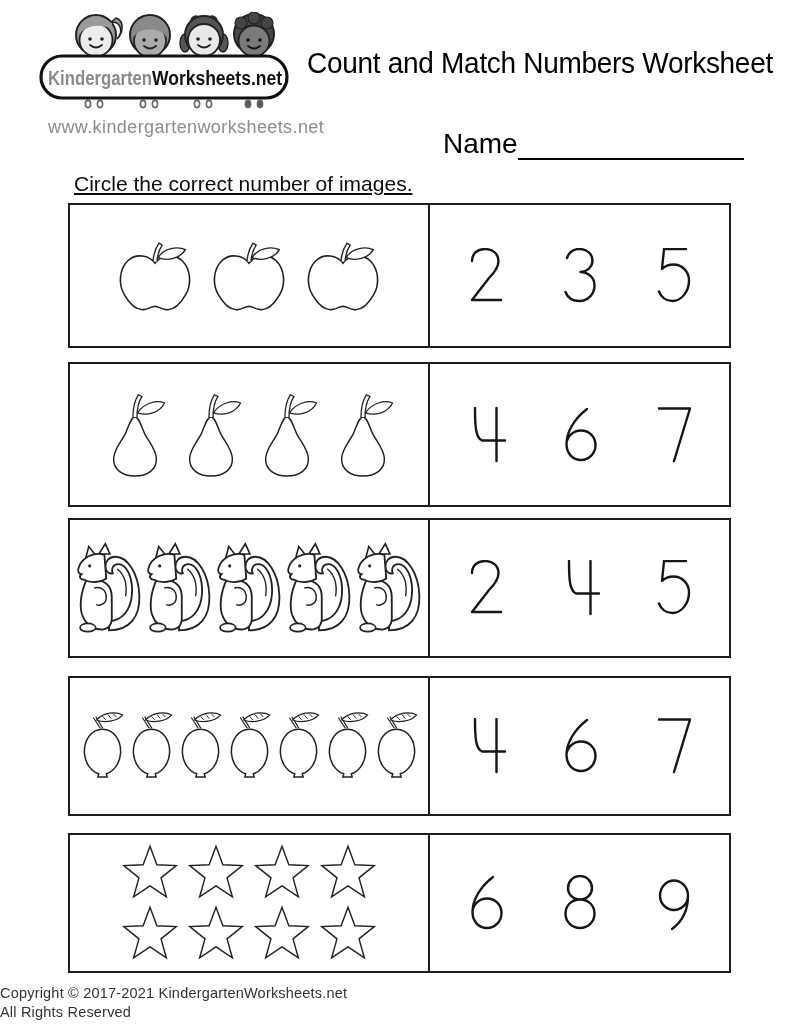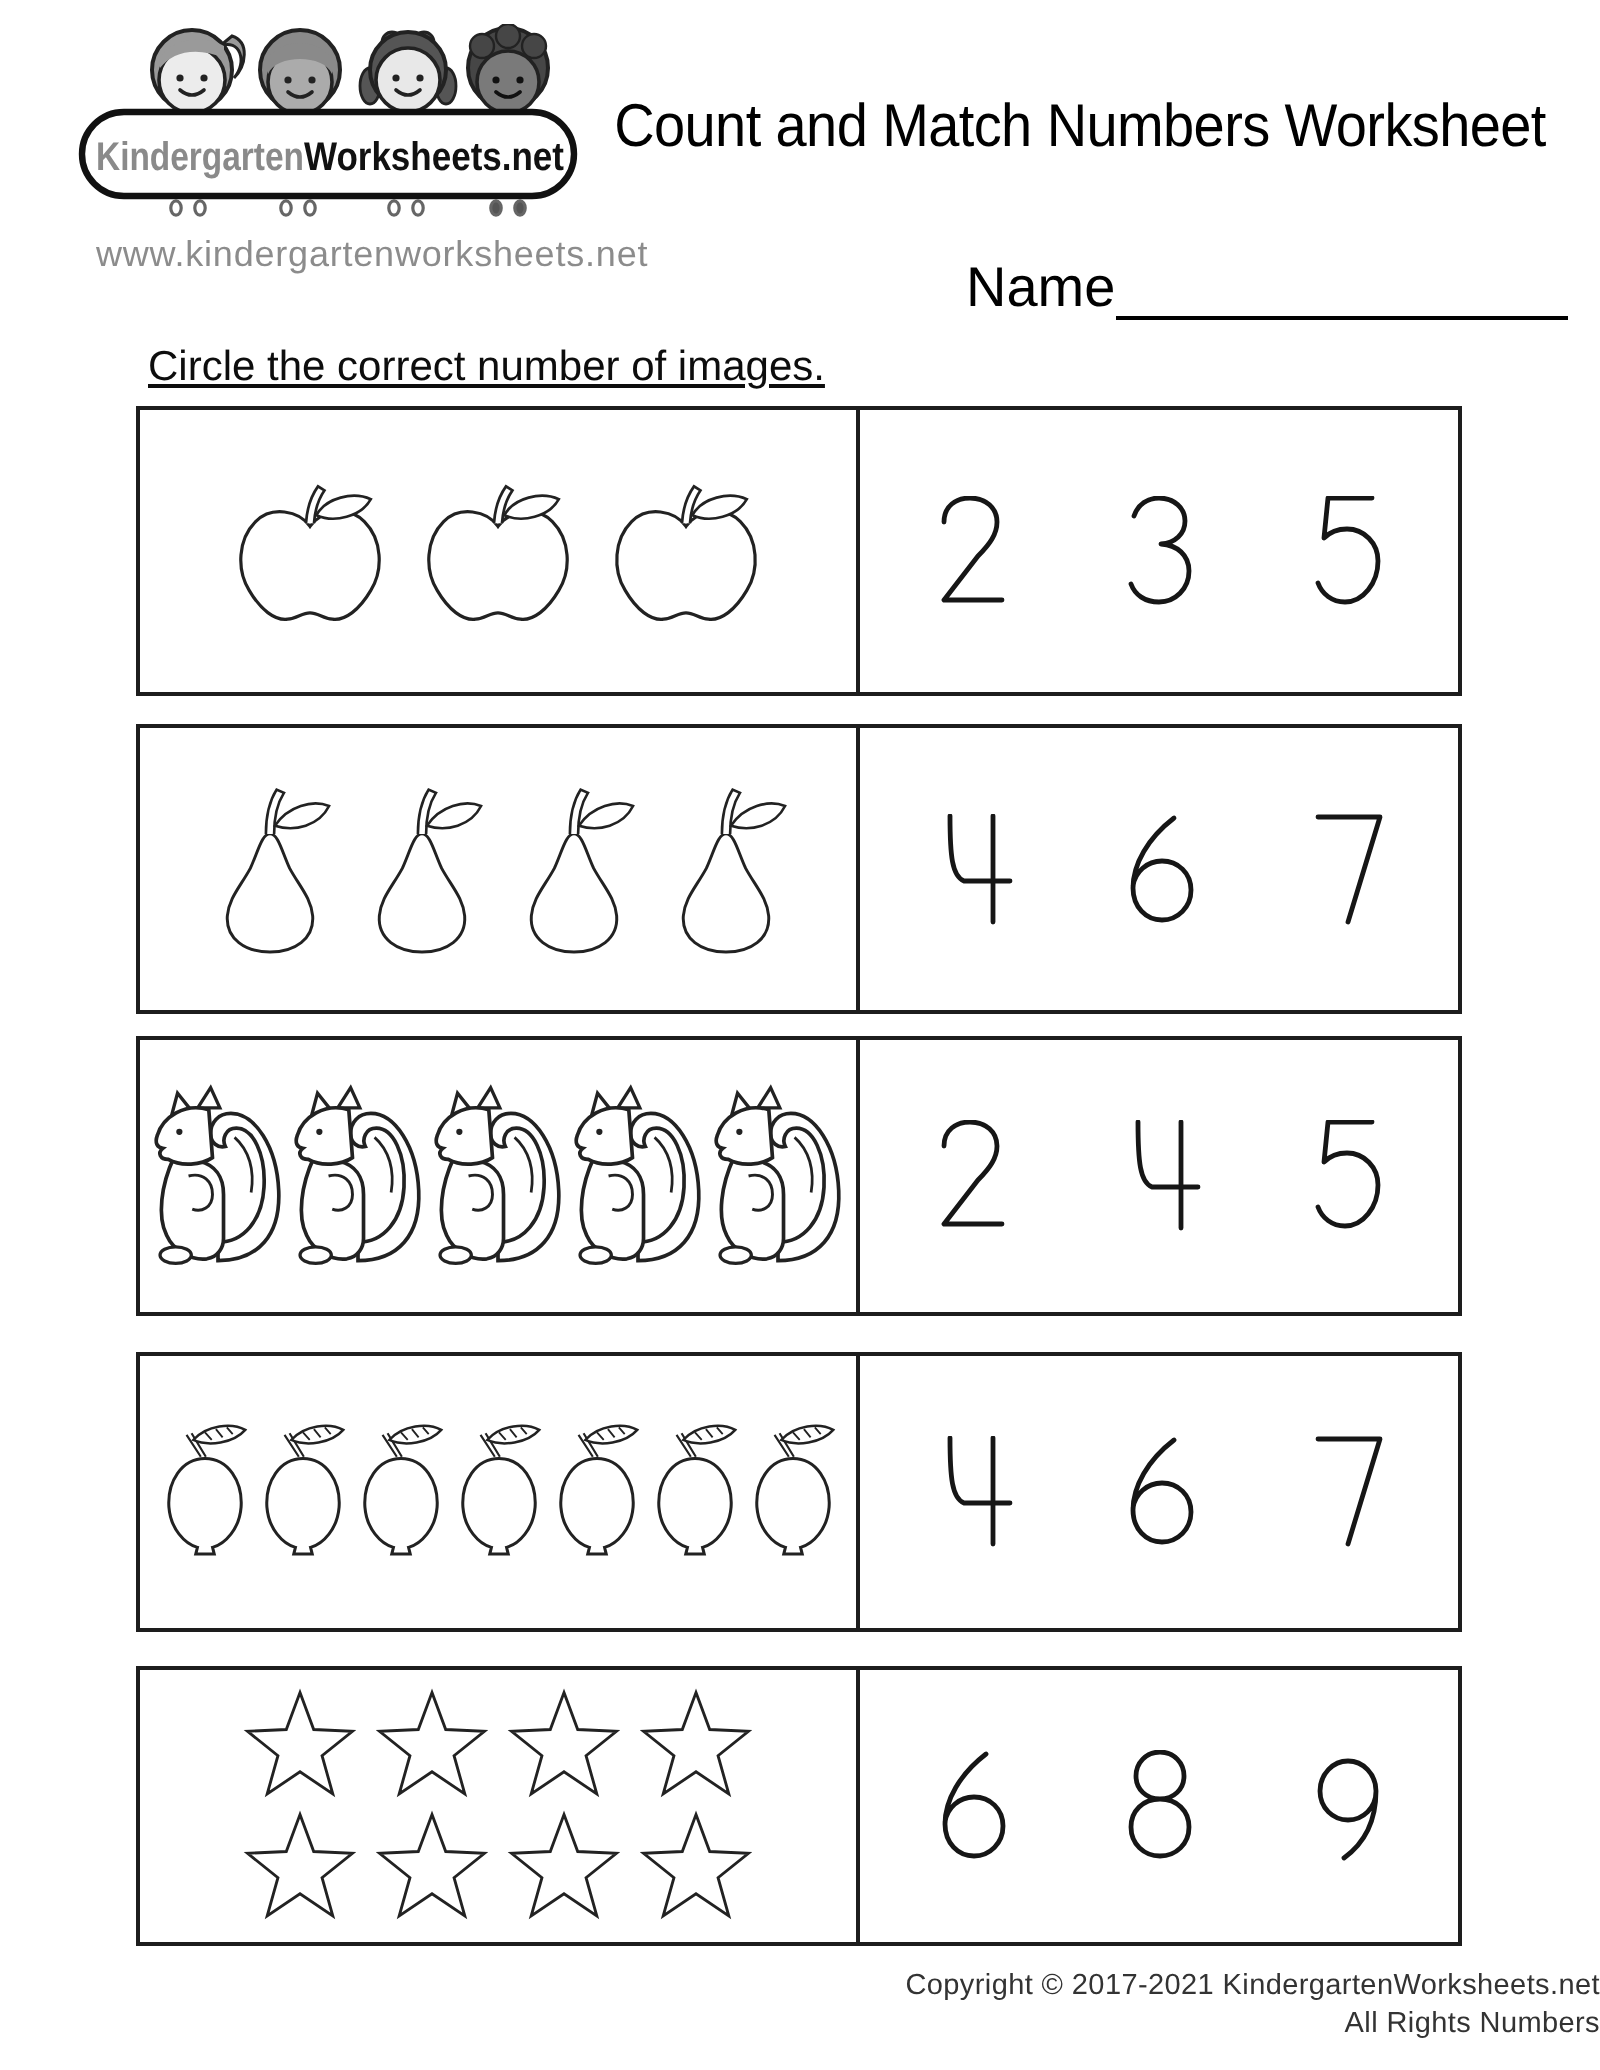--- a/index.html
+++ b/index.html
@@ -5,21 +5,21 @@
   html,body{margin:0;padding:0;background:#fff;}
   .page{position:relative;width:800px;height:1028px;background:#fff;overflow:hidden;
         font-family:"Liberation Sans",sans-serif;color:#1a1a1a;}
 
   
   .logo{position:absolute;left:38px;top:12px;width:252px;height:102px;}
   .logo-url{position:absolute;left:48px;top:117px;font-size:18px;letter-spacing:.4px;color:#8c8c8c;}
   .title{position:absolute;left:298px;top:46px;width:484px;text-align:center;
          font-size:28px;font-weight:400;letter-spacing:-.3px;color:#000;
          transform:scaleY(1.08);transform-origin:top;}
-  .name-row{position:absolute;left:443px;top:126px;display:flex;align-items:flex-end;margin-left:40px;}
+  .name-row{position:absolute;left:443px;top:126px;display:flex;align-items:flex-end;}
   .name-label{font-size:28px;color:#000;}
   .name-line{display:inline-block;width:226px;height:32px;border-bottom:2px solid #000;}
 
   .instruction{position:absolute;left:74px;top:172px;font-size:21px;color:#0d0d0d;text-decoration:underline;}
 
   
   .match-row{position:absolute;left:68px;width:663px;border:2px solid #1d1d1d;
              box-sizing:border-box;display:flex;background:#fff;}
   .r1{top:203px;height:145px;}
   .r2{top:362px;height:145px;}
@@ -31,22 +31,22 @@
   .images-cell[data-row="1"]{column-gap:12px;}
   .images-cell[data-row="2"]{column-gap:0px;}
   .images-cell[data-row="3"]{column-gap:2px;}
   .images-cell[data-row="4"]{flex-wrap:wrap;padding:0 44px;column-gap:4px;row-gap:2px;align-content:center;}
   .numbers-cell{flex:1;border-left:2px solid #1d1d1d;display:flex;align-items:center;
                 justify-content:center;gap:52px;}
   .icon{display:flex;}
   .digit{display:flex;}
 
   
-  .footer{position:absolute;left:0;right:0;top:984px;text-align:right;color:#333;
-          font-size:14.5px;line-height:19px;letter-spacing:.2px;padding-left:37px;}
+  .footer{position:absolute;left:0;right:0;top:984px;text-align:left;color:#333;
+          font-size:14.5px;line-height:19px;letter-spacing:.2px;}
 </style>
 </head>
 <body>
 
 <div class="page">
 
   <div class="logo">
     <svg viewBox="0 0 252 102" width="252" height="102">
 
       <g transform="translate(58,25)">
@@ -430,16 +430,16 @@
       <span class="digit">
           <svg viewBox="0 0 42 56" width="42" height="56">
             <path d="M35 20.5 C35 29 28.5 35 21 35 C13.5 35 7 29 7 20.5 C7 12 13.5 5.5 21 5.5 C28.5 5.5 35 12 35 20.5 C35 35 30 46 19 54" fill="none" stroke="#161616" stroke-width="2.4" stroke-linecap="round" stroke-linejoin="round"></path>
           </svg>
         </span>
     </div>
   </div>
 
   <div class="footer">
     <div>Copyright © 2017-2021 KindergartenWorksheets.net</div>
-    <div>All Rights Numbers</div>
+    <div>All Rights Reserved</div>
   </div>
 
 </div>
 
 </body></html>

